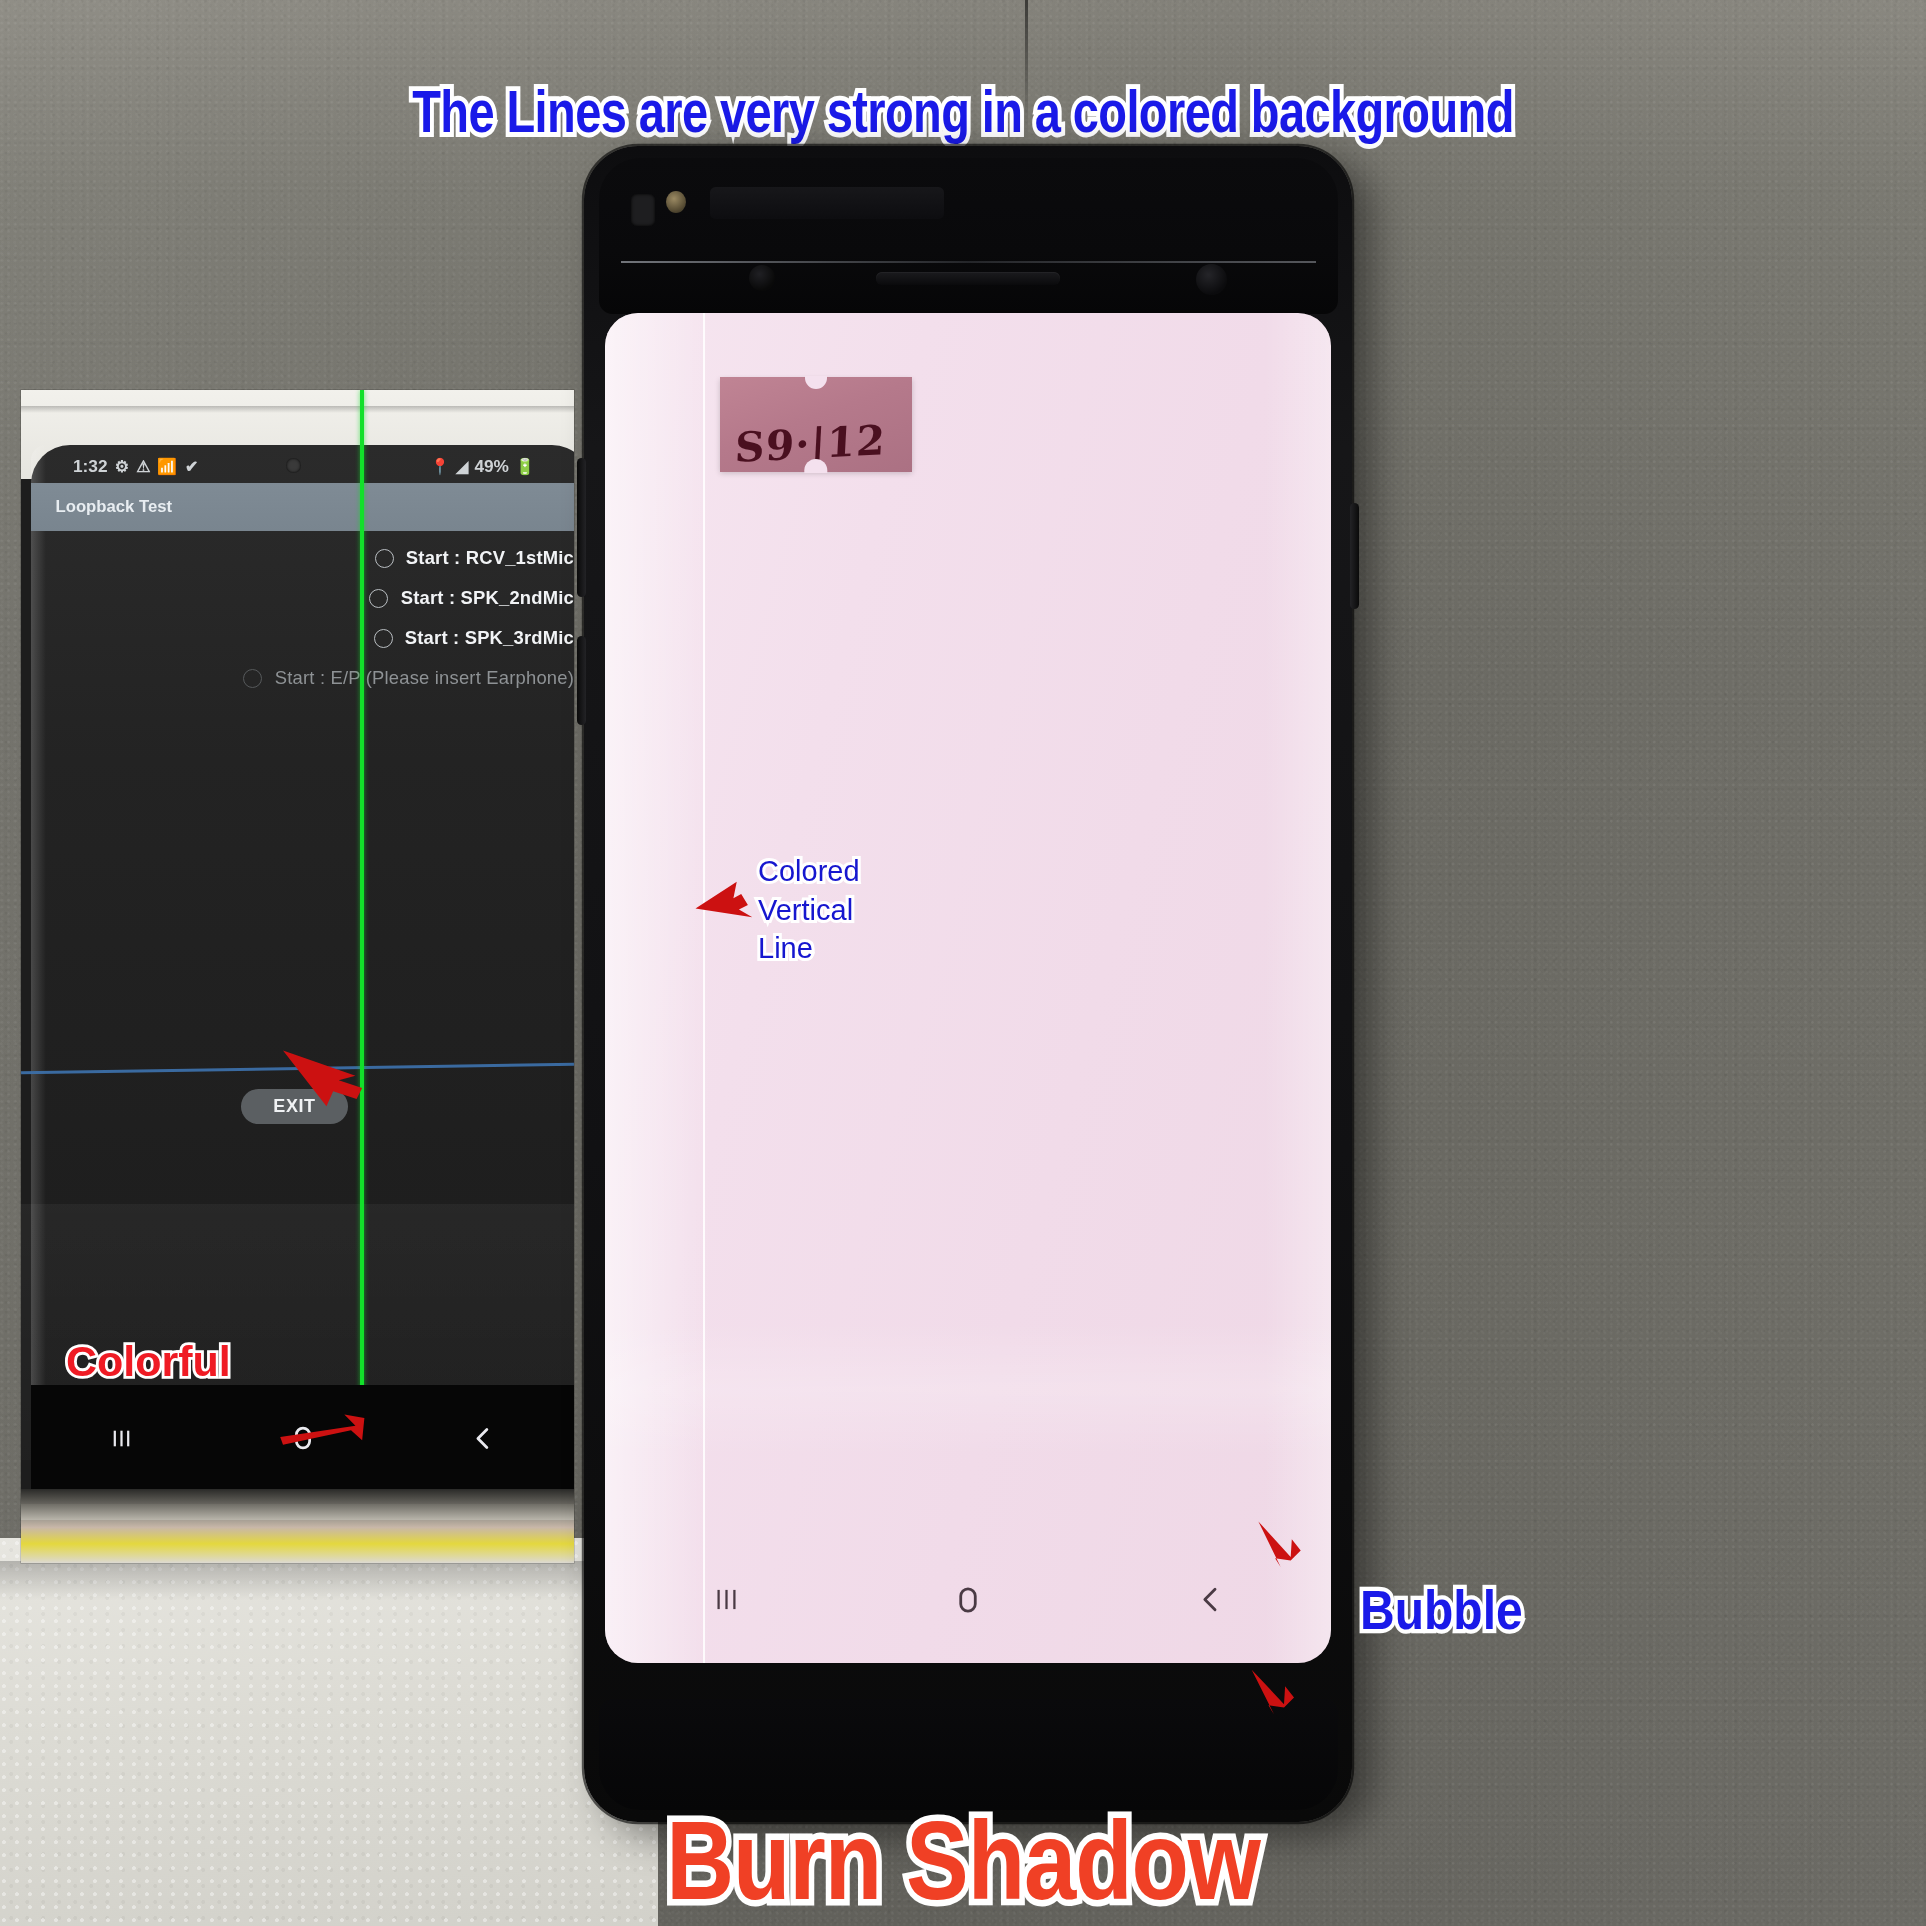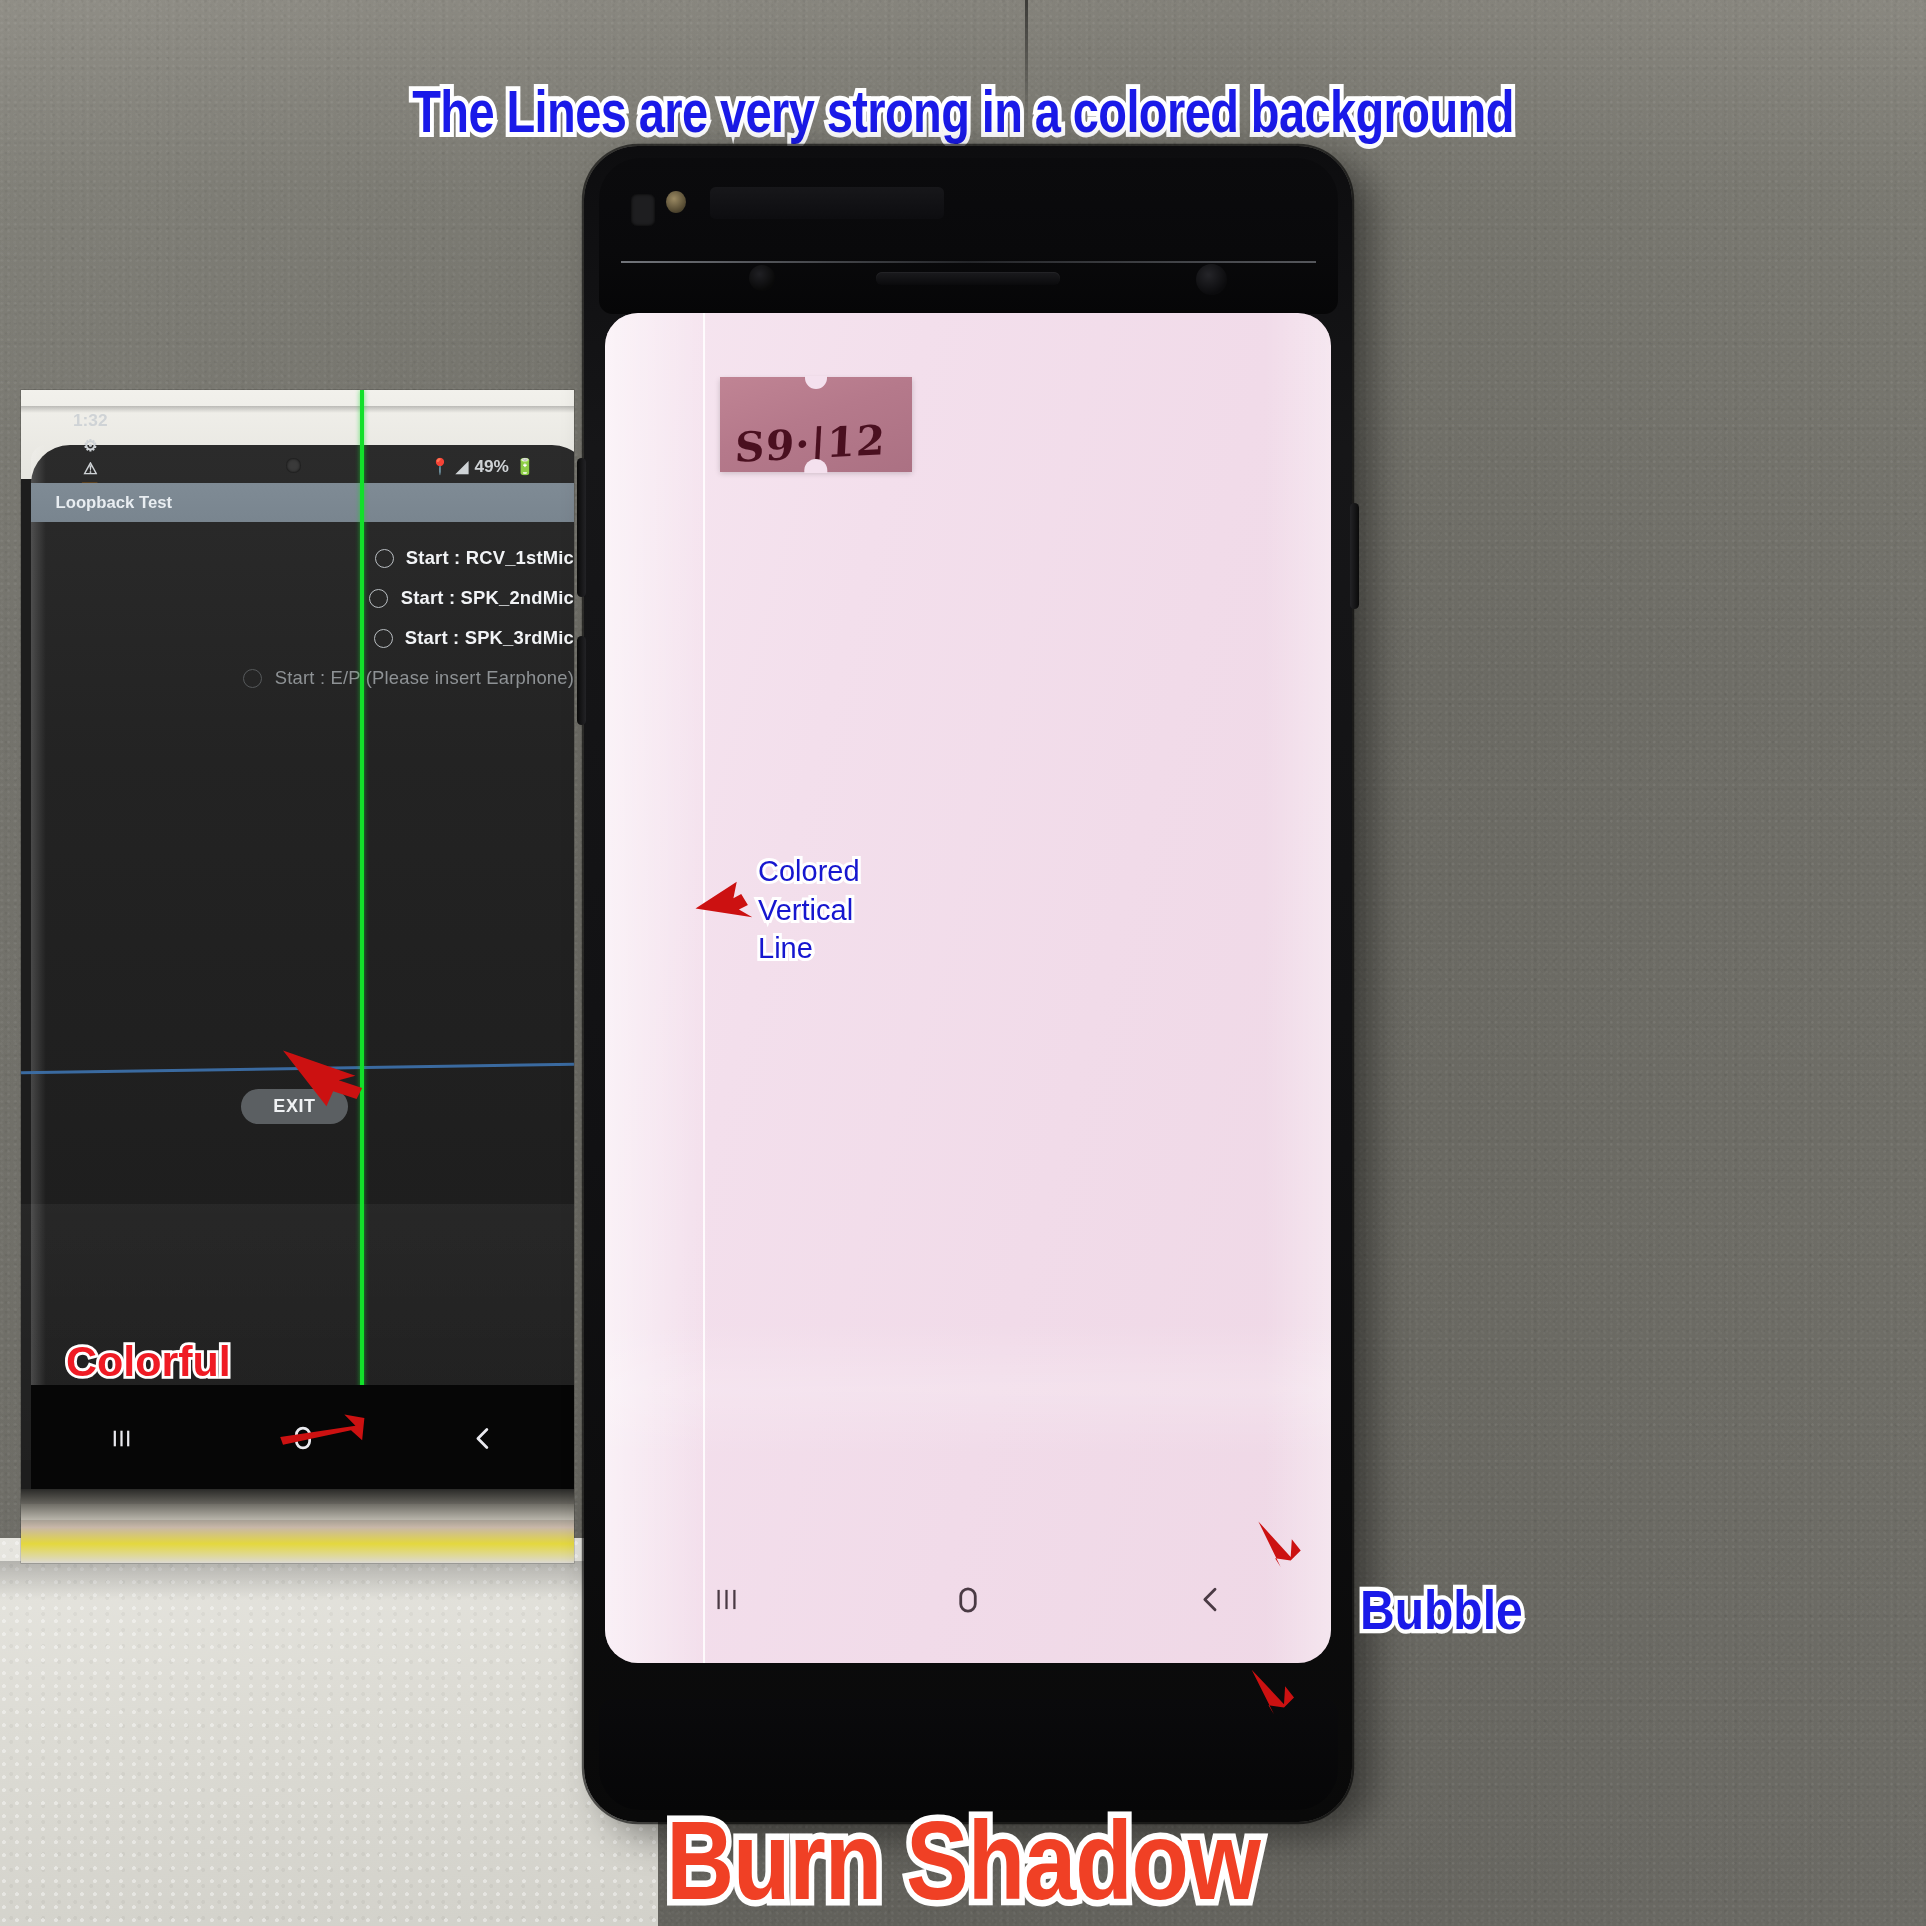--- a/index.html
+++ b/index.html
@@ -87,30 +87,30 @@
     content:"";position:absolute;left:0;top:0;width:14.5px;height:100%;
     background:linear-gradient(90deg,rgba(255,255,255,.18),rgba(255,255,255,0));
     border-radius:39px 0 0 0;
   }
   
   .ins-status{
     position:absolute;left:10px;right:0;top:61px;height:31px;
     display:flex;align-items:center;
     color:#cfd3d6;font-size:17.3px;font-weight:bold;
   }
-  .ins-status .left{display:flex;align-items:center;gap:7.2px;margin-left:42px;flex-direction:column;}
+  .ins-status .left{display:flex;align-items:center;gap:7.2px;margin-left:42px;}
   .ins-status .right{display:flex;align-items:center;gap:6.1px;margin-left:auto;margin-right:39px;}
   .sicon{display:inline-block;line-height:1;font-size:16px;}
   .camera-dot{
     position:absolute;left:265px;top:68px;width:14.5px;height:14.5px;border-radius:50%;
     background:#3a3a3a;box-shadow:inset 0 0 3.3px #000;
   }
   
   .ins-appbar{
-    position:absolute;left:10px;right:0;top:93px;height:39px;
+    position:absolute;left:10px;right:0;top:93px;height:48px;
     background:linear-gradient(180deg,#7f8b95 0%,#79858f 100%);
     display:flex;align-items:center;
   }
   .ins-appbar span{color:#e8edf1;font-size:16.7px;font-weight:bold;margin-left:24.5px;}
   
   .ins-list{position:absolute;left:10px;right:0;top:148px;}
   .ins-row{display:flex;align-items:center;height:40px;padding-left:25px;justify-content:flex-end;}
   .radio{
     width:19px;height:19px;border-radius:50%;
     border:1.7px solid #b9bec2;flex:0 0 auto;margin-right:12.3px;

